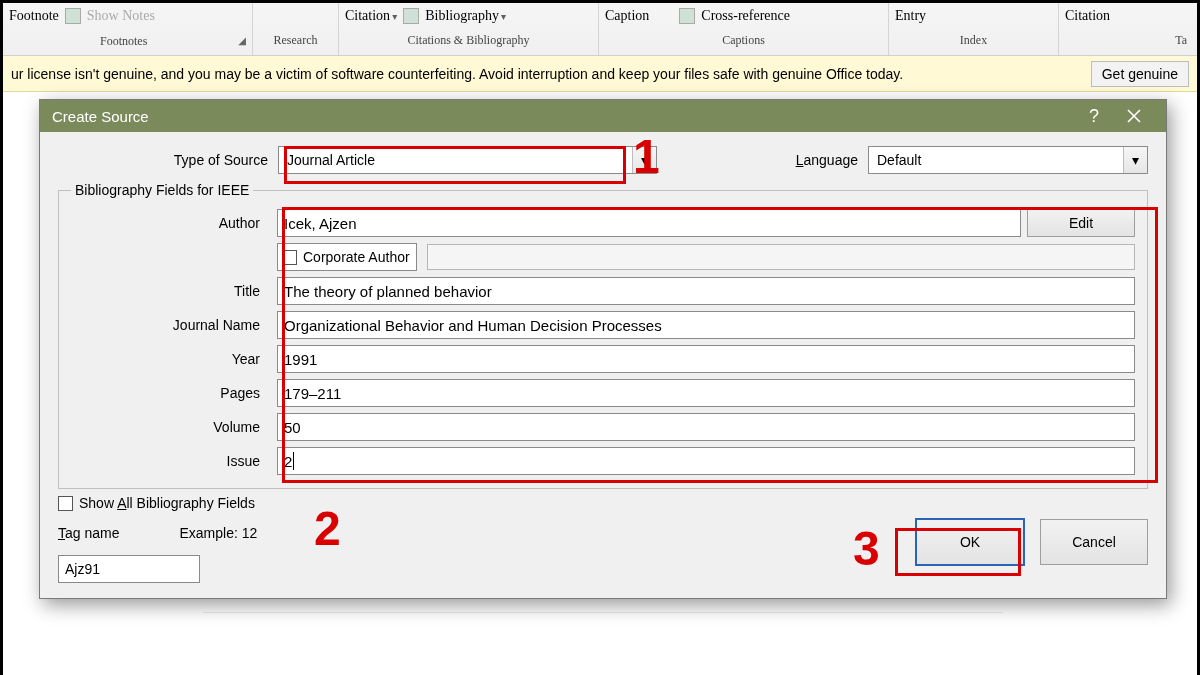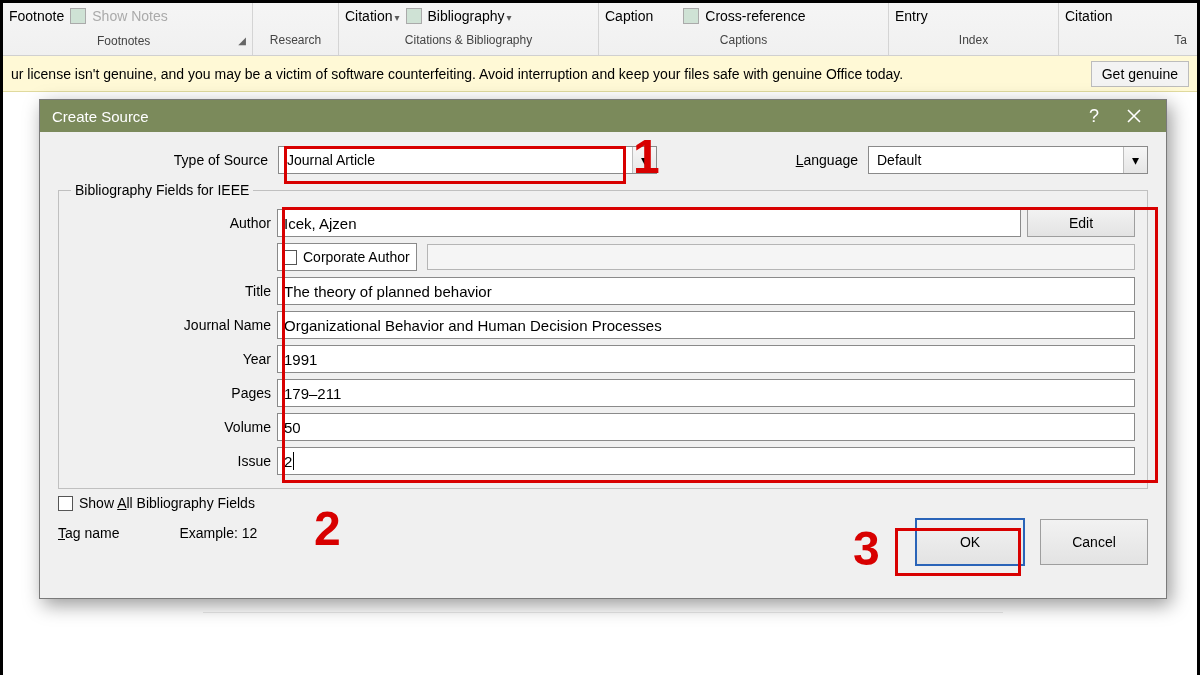--- a/index.html
+++ b/index.html
@@ -16,20 +16,21 @@
   .frame {
     position: absolute;
     inset: 0;
     border: 3px solid #000;
   }
   .ribbon {
     display: flex;
     height: 53px;
     background: linear-gradient(#f5f5f5,#f0f0f0);
     border-bottom: 1px solid #d0d0d0;
+    font-family: Liberation Serif, serif;
   }
   .rgroup {
     border-right: 1px solid #d4d4d4;
     display: flex;
     flex-direction: column;
     padding: 0 6px;
   }
   .rgroup .top { display:flex; align-items:center; height:26px; gap:6px; white-space:nowrap;}
   .rgroup .bot { text-align:center; font-size:12px; color:#444; height:24px; line-height:22px;}
   .dimmed { color:#aaa; }
@@ -87,21 +88,21 @@
     background:linear-gradient(#f6f6f6,#e6e6e6);
     position:absolute; right:0; top:0;
   }
   .combo .val { padding:0 8px; }
   fieldset.bib {
     border:1px solid #c0c0c0; margin:8px 0 6px 0; padding:10px 12px 8px 12px;
     position:relative;
   }
   fieldset.bib legend { padding:0 4px; font-size:14px; }
   .frow { display:flex; align-items:center; margin-bottom:4px; height:30px;}
-  .flab { width:206px; text-align:right; padding-right:6px;}
+  .flab { width:206px; text-align:right; padding-right:17px;}
   .finput {
     flex:1; height:28px; background:#fff; border:1px solid #8a8a8a;
     padding:0 6px; display:flex; align-items:center; font-size:15px;
   }
   .editbtn {
     width:108px; height:28px; margin-left:6px;
     background:linear-gradient(#f2f2f2,#e3e3e3);
     border:1px solid #9e9e9e; display:flex;align-items:center;justify-content:center;
   }
   .chkbox { width:15px; height:15px; border:1px solid #555; margin-right:6px; background:#fff;}
@@ -257,20 +258,21 @@
       <div class="footer">
         <div class="leftfoot">
           <div class="chk-row">
             <span class="chkbox"></span>
             <span>Show <span class="underline">A</span>ll Bibliography Fields</span>
           </div>
           <div class="tagrow">
             <span><span class="underline">T</span>ag name</span>
             <span>Example: 12</span>
           </div>
+          <div class="taginput">Ajz91</div>
         </div>
         <div class="btns">
           <div class="btn ok">OK</div>
           <div class="btn">Cancel</div>
         </div>
       </div>
     </div>
   </div>
 
   <div class="redbox" style="left:281px; top:143px; width:342px; height:38px"></div>

